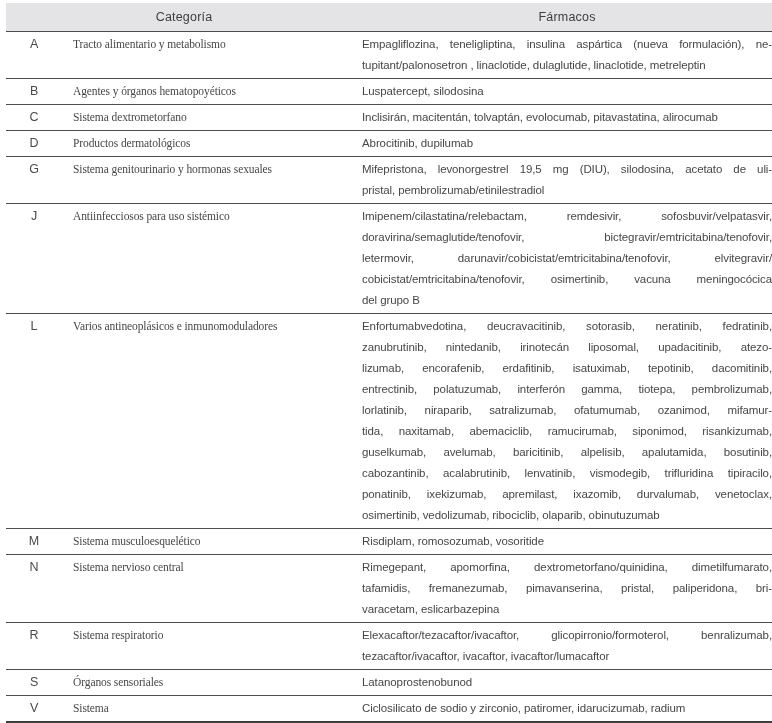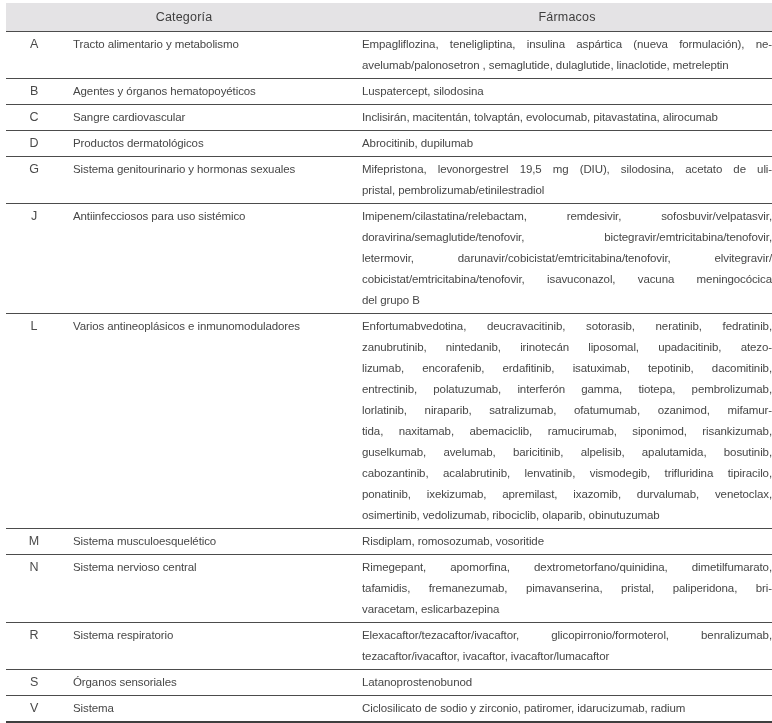--- a/index.html
+++ b/index.html
@@ -43,21 +43,21 @@
     font-size: 11.5px;
     line-height: 21px;
     letter-spacing: -0.1px;
     overflow: hidden;
   }
   td.code {
     text-align: center;
     font-size: 12.5px;
     color: #4a4a4a;
   }
-  td.cat { padding-left: 11px; }
+  td.cat { padding-left: 11px; font-family: Liberation Serif, serif; }
 
   .dline {
     text-align: justify;
     text-align-last: justify;
   }
   .dline.last {
     text-align: justify;
     text-align-last: left;
   }
 </style>
@@ -75,35 +75,35 @@
       <th colspan="2">Categoría</th>
       <th>Fármacos</th>
     </tr>
   </thead>
   <tbody id="tbody">
   <tr>
     <td class="code">A</td>
     <td class="cat">Tracto alimentario y metabolismo</td>
     <td class="drugs">
           <div class="dline">Empagliflozina, teneligliptina, insulina aspártica (nueva formulación), ne-</div>
-          <div class="dline last">avelumab/palonosetron , semaglutide, dulaglutide, linaclotide, metreleptin</div>
+          <div class="dline last">tupitant/palonosetron , linaclotide, dulaglutide, linaclotide, metreleptin</div>
         </td>
   </tr>
 
   <tr>
     <td class="code">B</td>
     <td class="cat">Agentes y órganos hematopoyéticos</td>
     <td class="drugs">
           <div class="dline last">Luspatercept, silodosina</div>
         </td>
   </tr>
 
   <tr>
     <td class="code">C</td>
-    <td class="cat">Sangre cardiovascular</td>
+    <td class="cat">Sistema dextrometorfano</td>
     <td class="drugs">
           <div class="dline last">Inclisirán, macitentán, tolvaptán, evolocumab, pitavastatina, alirocumab</div>
         </td>
   </tr>
 
   <tr>
     <td class="code">D</td>
     <td class="cat">Productos dermatológicos</td>
     <td class="drugs">
           <div class="dline last">Abrocitinib, dupilumab</div>
@@ -119,21 +119,21 @@
         </td>
   </tr>
 
   <tr>
     <td class="code">J</td>
     <td class="cat">Antiinfecciosos para uso sistémico</td>
     <td class="drugs">
           <div class="dline">Imipenem/cilastatina/relebactam, remdesivir, sofosbuvir/velpatasvir,</div>
           <div class="dline">doravirina/semaglutide/tenofovir, bictegravir/emtricitabina/tenofovir,</div>
           <div class="dline">letermovir, darunavir/cobicistat/emtricitabina/tenofovir, elvitegravir/</div>
-          <div class="dline">cobicistat/emtricitabina/tenofovir, isavuconazol, vacuna meningocócica</div>
+          <div class="dline">cobicistat/emtricitabina/tenofovir, osimertinib, vacuna meningocócica</div>
           <div class="dline last">del grupo B</div>
         </td>
   </tr>
 
   <tr>
     <td class="code">L</td>
     <td class="cat">Varios antineoplásicos e inmunomoduladores</td>
     <td class="drugs">
           <div class="dline">Enfortumabvedotina, deucravacitinib, sotorasib, neratinib, fedratinib,</div>
           <div class="dline">zanubrutinib, nintedanib, irinotecán liposomal, upadacitinib, atezo-</div>

